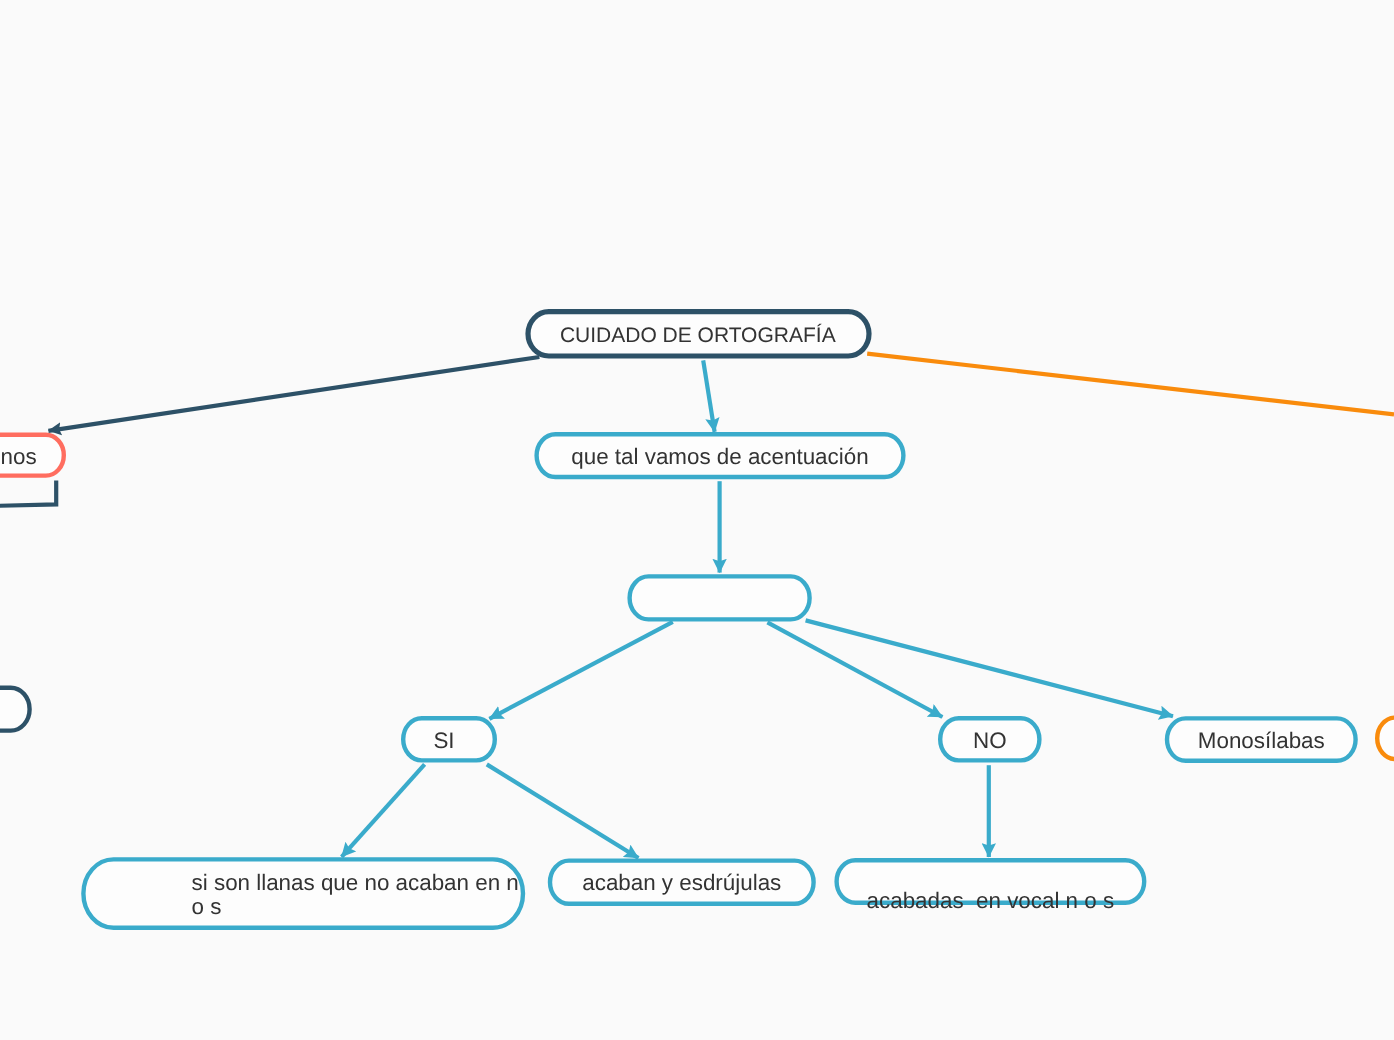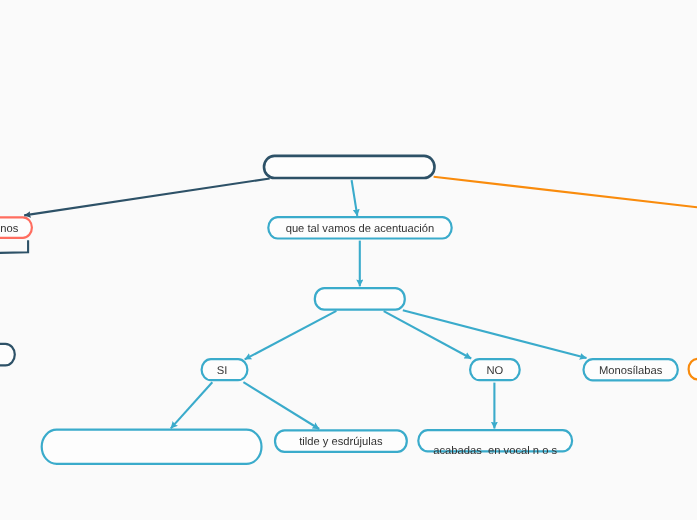--- a/index.html
+++ b/index.html
@@ -101,34 +101,40 @@
       <path d="M212.3,382.2 L170.8,428.4" stroke="#3aabcb" stroke-width="2.1" fill="none" marker-end="url(#ah-blue)"></path>
     </g>
     <g>
       <path d="M243.4,382.2 L319.2,429.0" stroke="#3aabcb" stroke-width="2.1" fill="none" marker-end="url(#ah-blue)"></path>
     </g>
     <g>
       <path d="M494.4,382.6 L494.4,428.5" stroke="#3aabcb" stroke-width="2.1" fill="none" marker-end="url(#ah-blue)"></path>
     </g>
   </svg>
 
+  <div class="node n-root" style="border-color: rgb(45, 81, 103);">
+    <span>CUIDADO DE ORTOGRAFÍA</span>
+  </div>
   <div class="node n-acent" style="border-color: rgb(58, 171, 203);">
     <span>que tal vamos de acentuación</span>
   </div>
   <div class="node n-si" style="border-color: rgb(58, 171, 203);">
     <span>SI</span>
   </div>
   <div class="node n-no" style="border-color: rgb(58, 171, 203);">
     <span>NO</span>
   </div>
   <div class="node n-mono" style="border-color: rgb(58, 171, 203);">
     <span>Monosílabas</span>
   </div>
+  <div class="node n-llanas left" style="border-color: rgb(58, 171, 203);">
+    <span>si son llanas que no acaban en n o s</span>
+  </div>
   <div class="node n-agudas" style="border-color: rgb(58, 171, 203);">
-    <span>tilde y esdrújulas</span>
+    <span>acaban y esdrújulas</span>
   </div>
   <div class="node n-acab" style="border-color: rgb(58, 171, 203);">
     <span>acabadas  en vocal n o s</span>
   </div>
 
   <div class="node n-offred left" style="border-color: rgb(255, 109, 95);">
     <span>nos</span>
   </div>
   <div class="node n-offnavy" style="border-color: rgb(45, 81, 103);"></div>
   <div class="node n-offorange" style="border-color: rgb(249, 139, 12);"></div>

